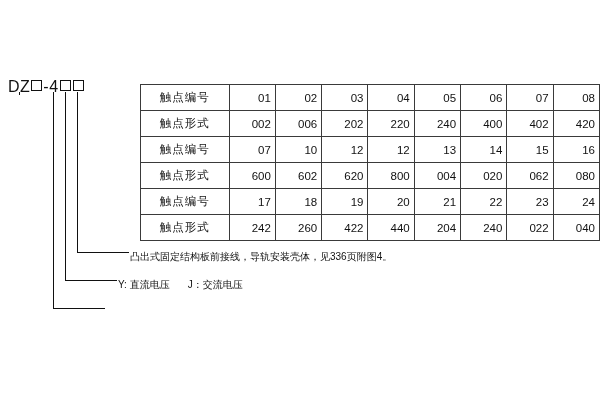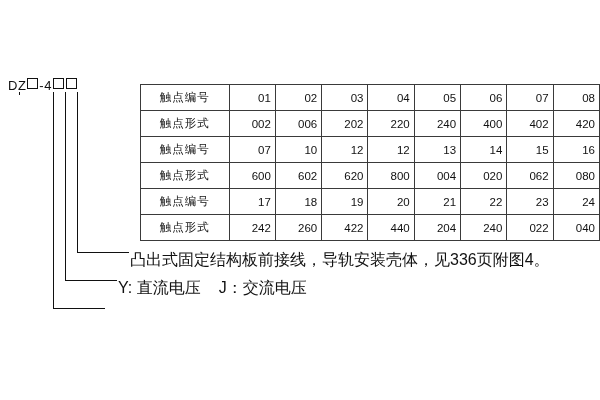--- a/index.html
+++ b/index.html
@@ -18,21 +18,21 @@
     position: relative;
     width: 600px;
     height: 400px;
   }
 
   
   .model-code {
     position: absolute;
     left: 8px;
     top: 78px;
-    font-size: 13px;
+    font-size: 16px;
     letter-spacing: 0.5px;
     white-space: nowrap;
     color: #111;
   }
   .model-code .sq {
     display: inline-block;
     width: 9px;
     height: 9px;
     border: 1px solid #111;
     margin: 0 1px;
@@ -75,21 +75,21 @@
   }
   .spec-table td.cell {
     width: 40px;
     font-family: Liberation Sans, sans-serif;
     text-align: right;
   }
 
   
   .note {
     position: absolute;
-    font-size: 16px;
+    font-size: 10px;
     white-space: nowrap;
     color: #111;
   }
   .note-1 { left: 130px; top: 250px; }
   .note-2 { left: 118px; top: 278px; }
   .note-3 { left: 106px; top: 306px; }
   .gap { display: inline-block; width: 18px; }
 </style>
 </head>
 <body>

